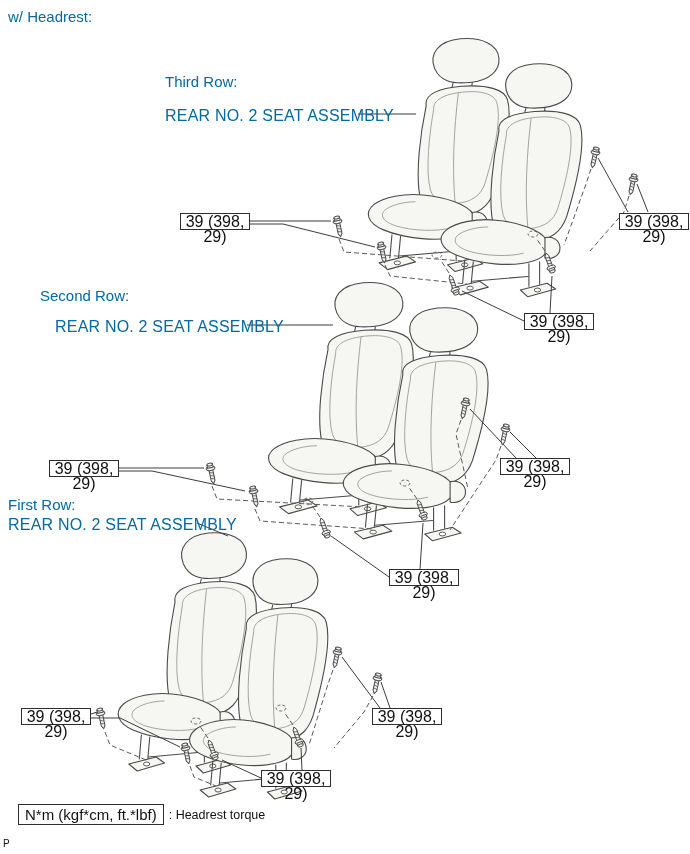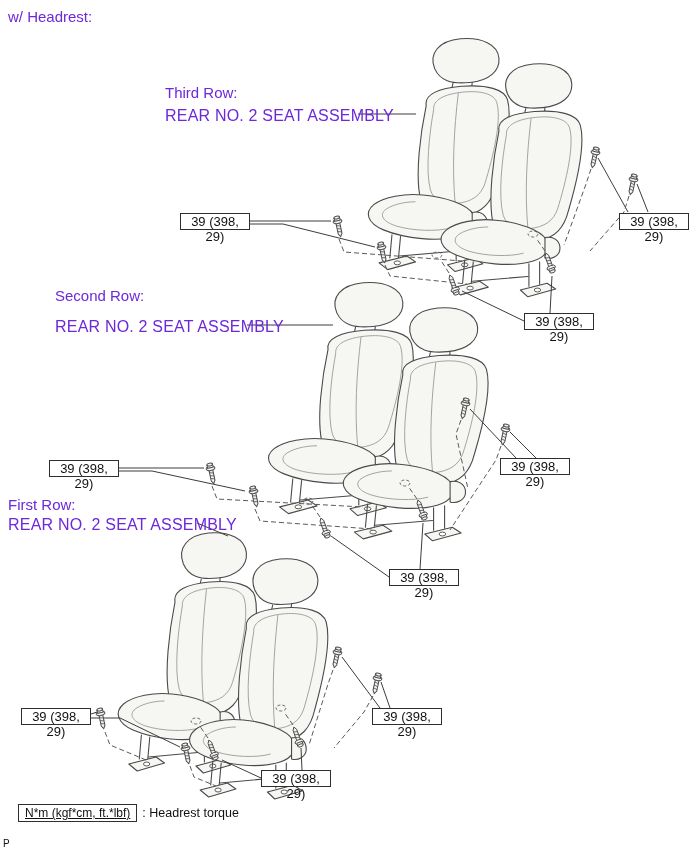--- a/index.html
+++ b/index.html
@@ -12,30 +12,30 @@
   .outline  { fill:#f6f6f3; stroke:#4a4a4a; stroke-width:1.1; stroke-linejoin:round; }
   .seam     { fill:none; stroke:#9a9a9a; stroke-width:0.9; }
   .wire     { fill:none; stroke:#4a4a4a; stroke-width:1.1; stroke-linecap:round; }
   .hole     { fill:#ffffff; stroke:#4a4a4a; stroke-width:0.9; }
   .lead     { fill:none; stroke:#3c3c3c; stroke-width:1; }
   .dash     { fill:none; stroke:#5a5a5a; stroke-width:1; stroke-dasharray:5 3; }
   .dashhole { fill:none; stroke:#5a5a5a; stroke-width:0.9; stroke-dasharray:3 2; }
   .bmetal   { fill:#f3f3f0; stroke:#4a4a4a; stroke-width:1; }
   .bthread  { fill:none; stroke:#4a4a4a; stroke-width:0.8; }
 
-  .lbl { position:absolute; white-space:nowrap; color:#6d28d9; }
+  .lbl { position:absolute; white-space:nowrap; color:#0369a1; }
   .title     { font-size:15px; }
   .row-label { font-size:15px; }
   .asm-label { font-size:16px; letter-spacing:0.2px; }
 
   .callout { position:absolute; width:70px; height:17px; line-height:15px; border:1px solid #2e2e2e;
-             background:#fff; font-size:13px; text-align:center; color:#111; }
+             background:#fff; font-size:16px; text-align:center; color:#111; }
 
   .legend { position:absolute; left:18px; top:804px; display:flex; align-items:center; font-size:12.5px; }
-  .legend-box { display:inline-block; border:1px solid #2e2e2e; padding:1px 6px; font-size:12px; margin-right:5px; background:#fff;text-decoration:underline; }
+  .legend-box { display:inline-block; border:1px solid #2e2e2e; padding:1px 6px; font-size:15px; margin-right:5px; background:#fff; }
   .page-marker { position:absolute; left:3px; top:838px; font-size:10px; }
 </style>
 </head>
 <body>
 
 <div class="page">
 
   <svg id="diagram-svg" width="690" height="854" viewBox="0 0 690 854">
     <defs>
       <g id="seat">
@@ -119,24 +119,24 @@
       <use href="#bolt" transform="translate(185,746) rotate(-12)"></use>
       <use href="#bolt" transform="translate(338,650) rotate(12)"></use>
       <use href="#bolt" transform="translate(378,676) rotate(12)"></use>
       <use href="#bolt" transform="translate(300,744) rotate(160)"></use>
       <use href="#bolt" transform="translate(215,757) rotate(160)"></use>
     </g>
   </svg>
 
   <div class="lbl title" style="left:8px;top:8px">w/ Headrest:</div>
 
-  <div class="lbl row-label" style="left:165px;top:84px">Third Row:</div>
+  <div class="lbl row-label" style="left:165px;top:73px">Third Row:</div>
   <div class="lbl asm-label" style="left:165px;top:107px">REAR NO. 2 SEAT ASSEMBLY</div>
 
-  <div class="lbl row-label" style="left:55px;top:287px">Second Row:</div>
+  <div class="lbl row-label" style="left:40px;top:287px">Second Row:</div>
   <div class="lbl asm-label" style="left:55px;top:318px">REAR NO. 2 SEAT ASSEMBLY</div>
 
   <div class="lbl row-label" style="left:8px;top:496px">First Row:</div>
   <div class="lbl asm-label" style="left:8px;top:516px">REAR NO. 2 SEAT ASSEMBLY</div>
 
   <div class="callout" style="left:180px;top:213px">39 (398, 29)</div>
   <div class="callout" style="left:619px;top:213px">39 (398, 29)</div>
   <div class="callout" style="left:524px;top:313px">39 (398, 29)</div>
 
   <div class="callout" style="left:49px;top:460px">39 (398, 29)</div>

